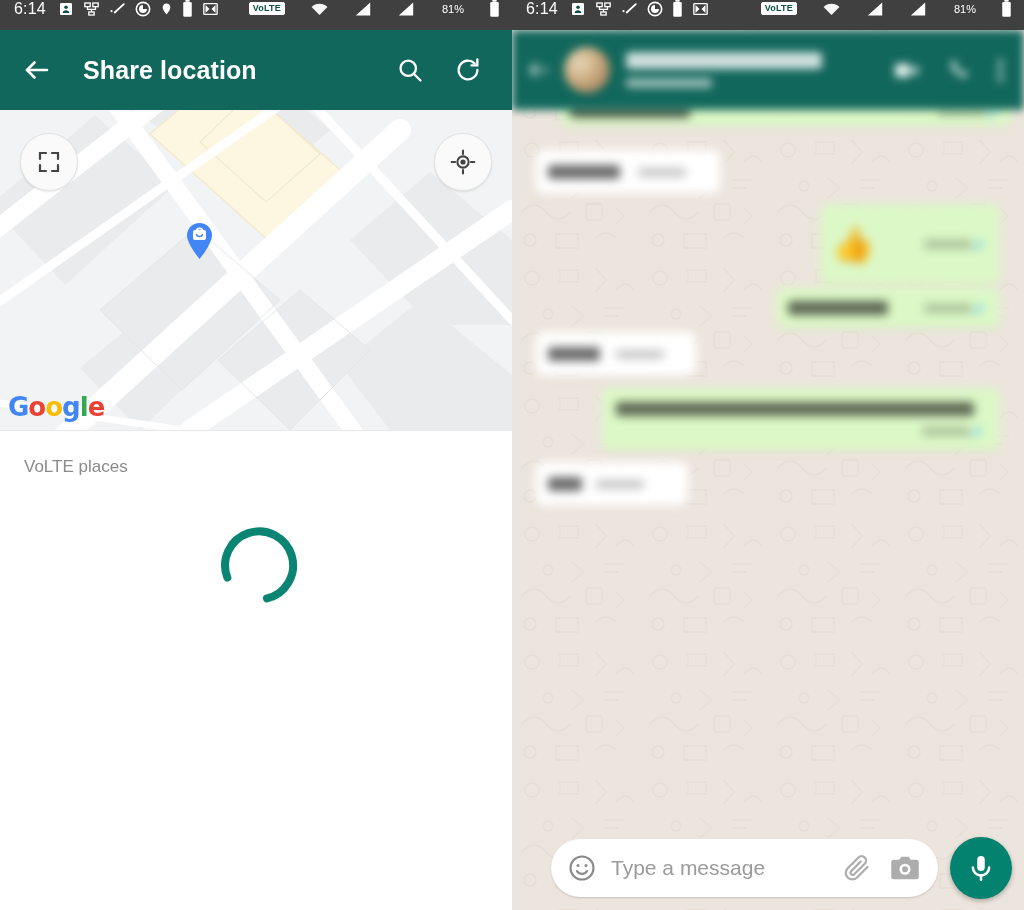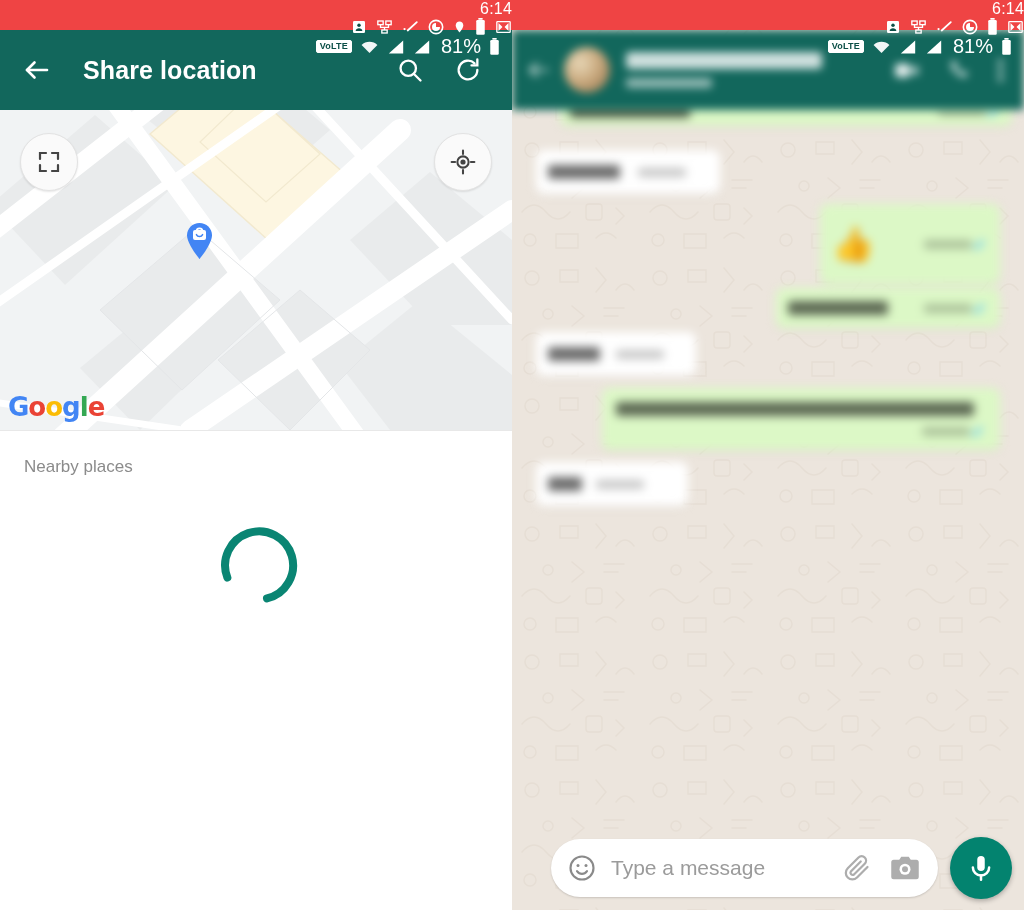--- a/index.html
+++ b/index.html
@@ -7,33 +7,33 @@
     width: 1024px; height: 910px;
     font-family: "Liberation Sans", sans-serif;
     overflow: hidden; background: #fff;
   }
   .screen { position: relative; width: 1024px; height: 910px; display: flex; }
   .panel { position: relative; width: 512px; height: 910px; overflow: hidden; }
 
   
   .statusbar {
     position: absolute; top: 0; left: 0; width: 512px; height: 30px;
-    background: #ef4444; color: #fff;
-    display: flex; align-items: flex-end; z-index: 40; flex-direction: column;
+    background: #404040; color: #fff;
+    display: flex; align-items: flex-start; z-index: 40;
   }
   .sb-clock { font-size: 16px; font-weight: 400; margin-left: 14px; letter-spacing: .2px; }
   .sb-left { display: flex; align-items: center; gap: 9px; margin-left: 12px; }
-  .sb-right { display: flex; align-items: center; gap: 8px; margin-left: auto; margin-right: 12px; }
+  .sb-right { display: flex; align-items: center; gap: 25px; margin-left: auto; margin-right: 12px; }
   .sb-ico { display: block; }
   .volte {
     border: 1.6px solid #fff; border-radius: 2px; background: #fff; color: #0c4f47;
     font-size: 9px; font-weight: bold; padding: 1px 3px; line-height: 1;
     letter-spacing: .2px;
   }
-  .sb-pct { font-size: 20px; margin-left: 2px; }
+  .sb-pct { font-size: 11px; margin-left: 2px; }
 
   
   .appbar {
     position: absolute; top: 30px; left: 0; width: 512px; height: 80px;
     background: #12675c; color: #fff; display: flex; align-items: center; z-index: 30;
   }
   .appbar .back { margin-left: 22px; cursor: pointer; }
   .appbar .title {
     font-size: 25px; font-weight: bold; margin-left: 31px; letter-spacing: .1px;
   }
@@ -279,21 +279,21 @@
             <path d="M12 1.5v3.2M12 19.3v3.2M1.5 12h3.2M19.3 12h3.2" stroke-linecap="round"></path>
           </svg>
       </div>
       <div class="gbrand">
         <span>G</span><span>o</span><span>o</span><span>g</span><span>l</span><span>e</span>
       </div>
     </div>
 
     <div class="sheet">
       <div class="divider"></div>
-      <div class="section-hdr">Nearby places</div>
+      <div class="section-hdr">VoLTE places</div>
       <div class="spinner-wrap">
         <svg class="spin" width="88" height="88" viewBox="0 0 88 88" fill="none">
           <path d="M62 16 A34 34 0 1 0 70 60" stroke="#0a8573" stroke-width="8" stroke-linecap="round" transform="rotate(128 44 44)"></path>
         </svg>
       </div>
     </div>
   </div>
 
   <div class="panel">
 

